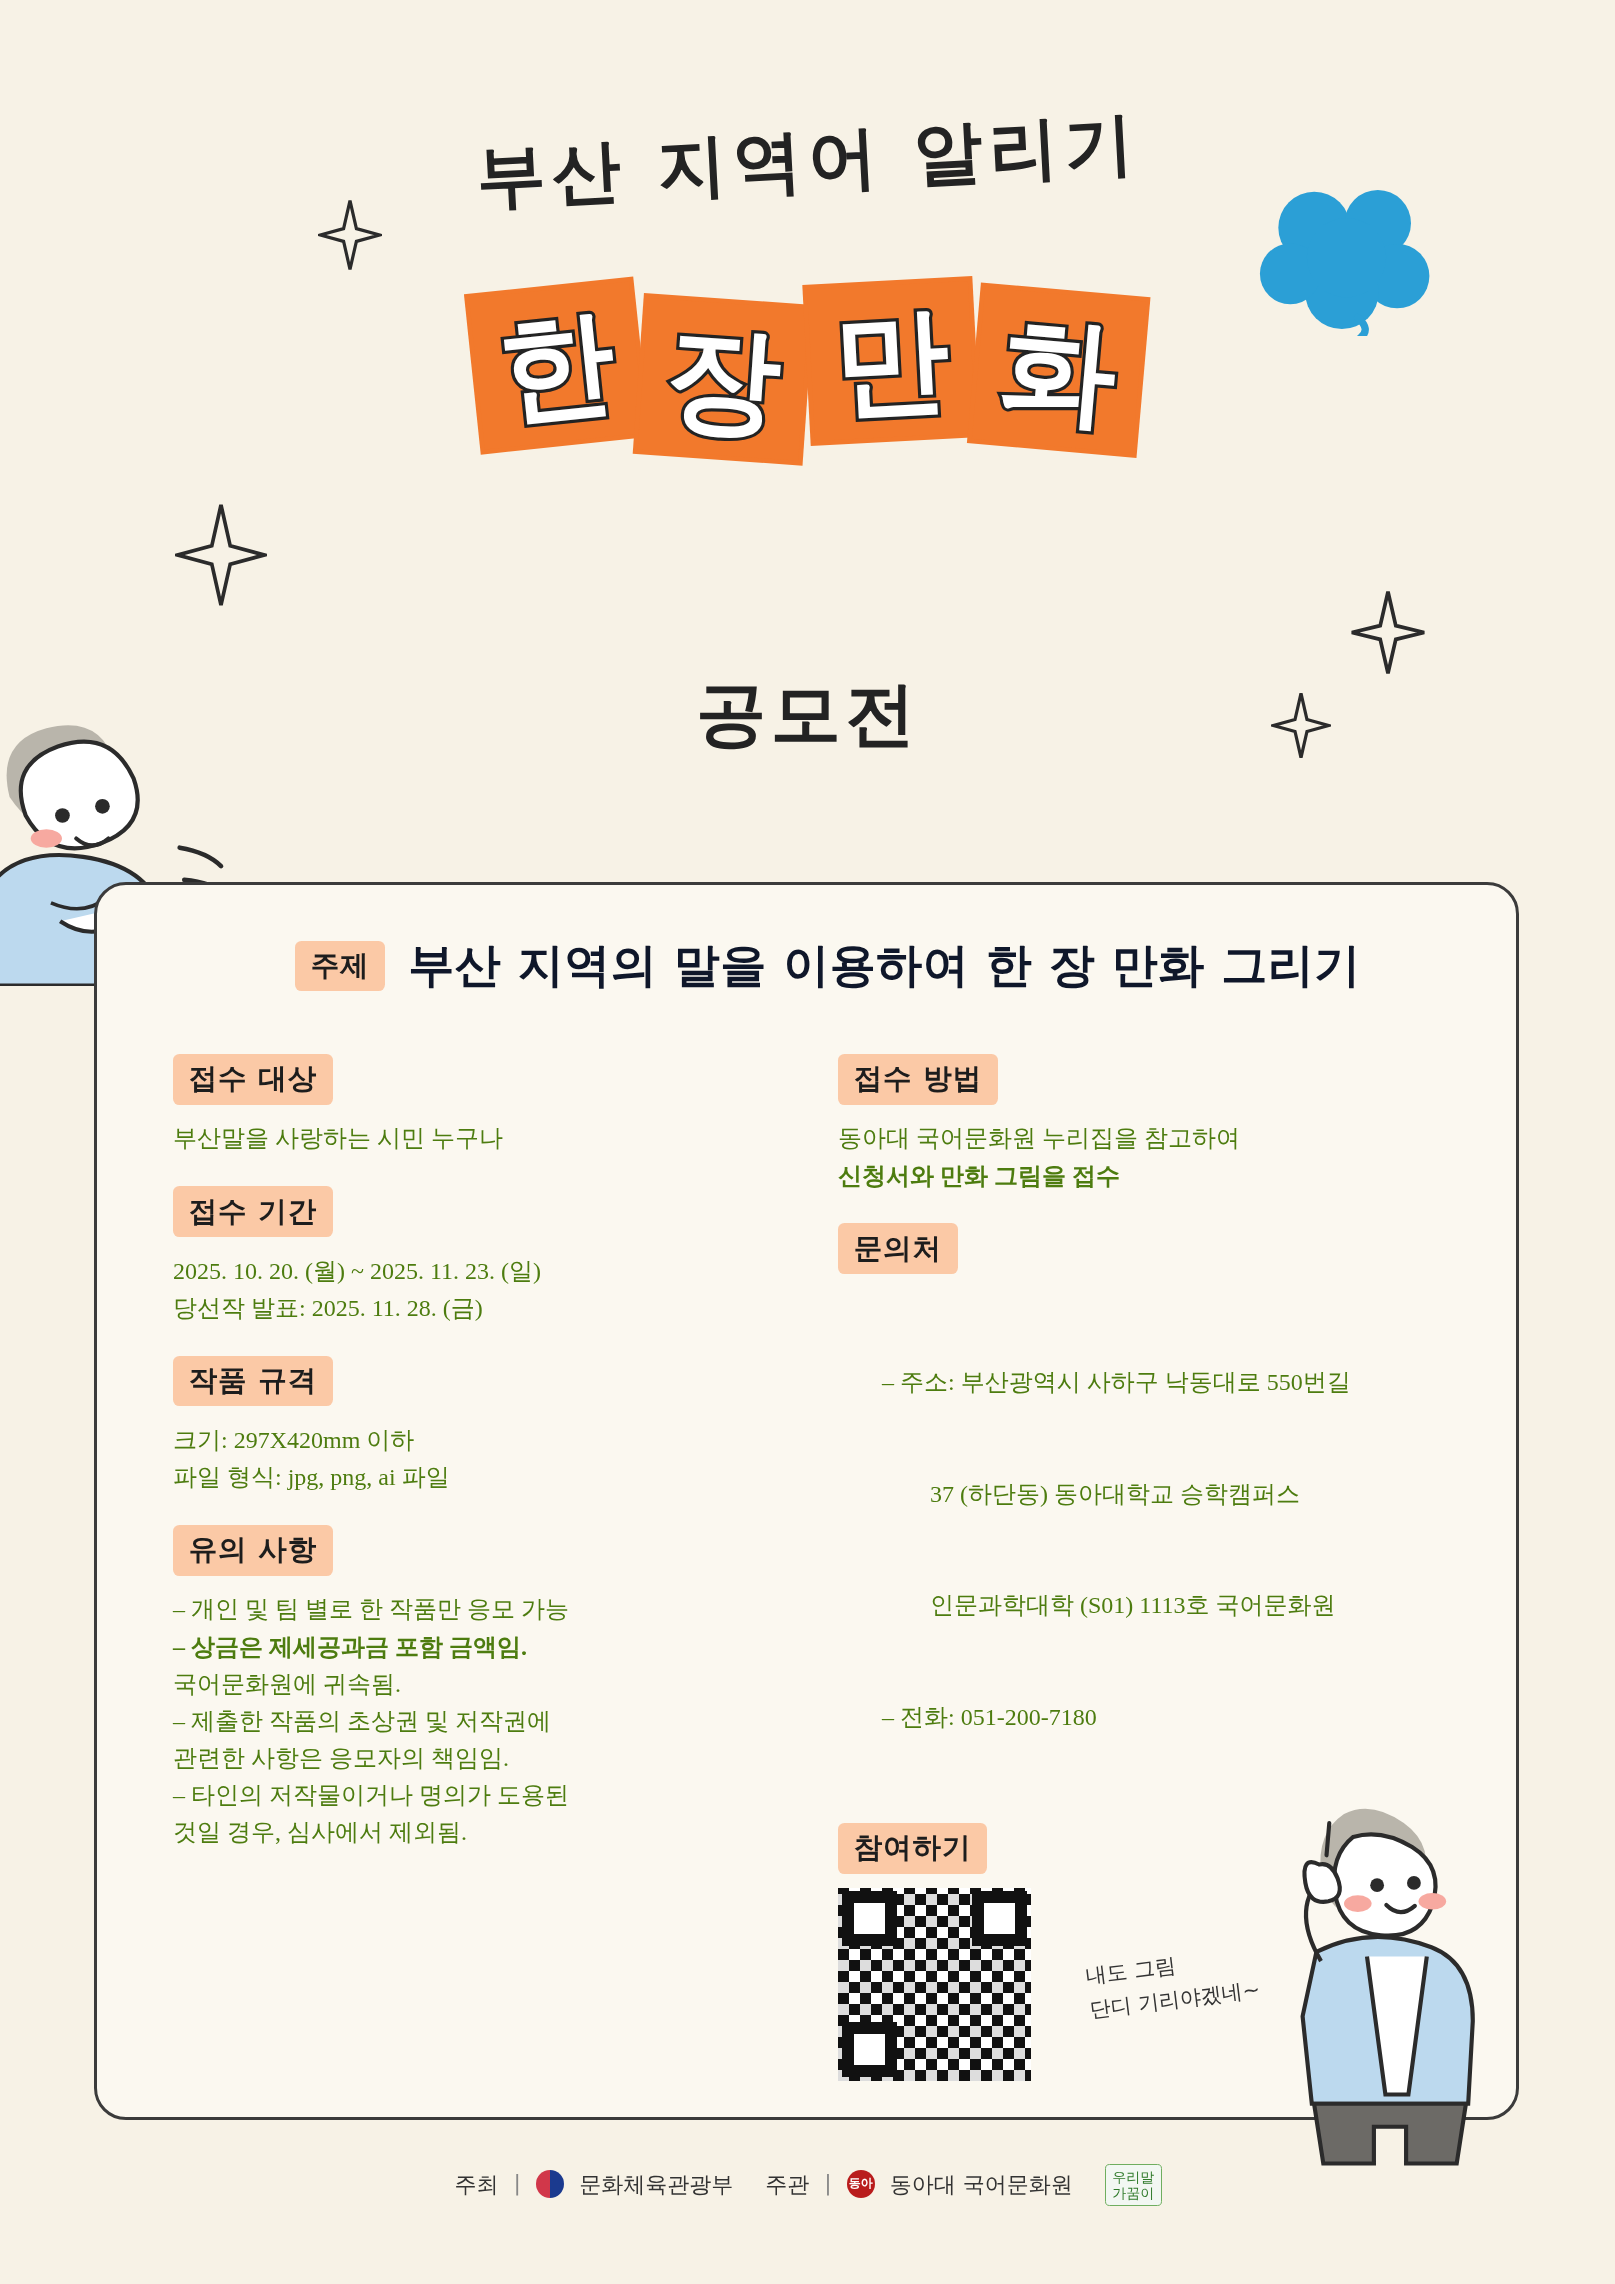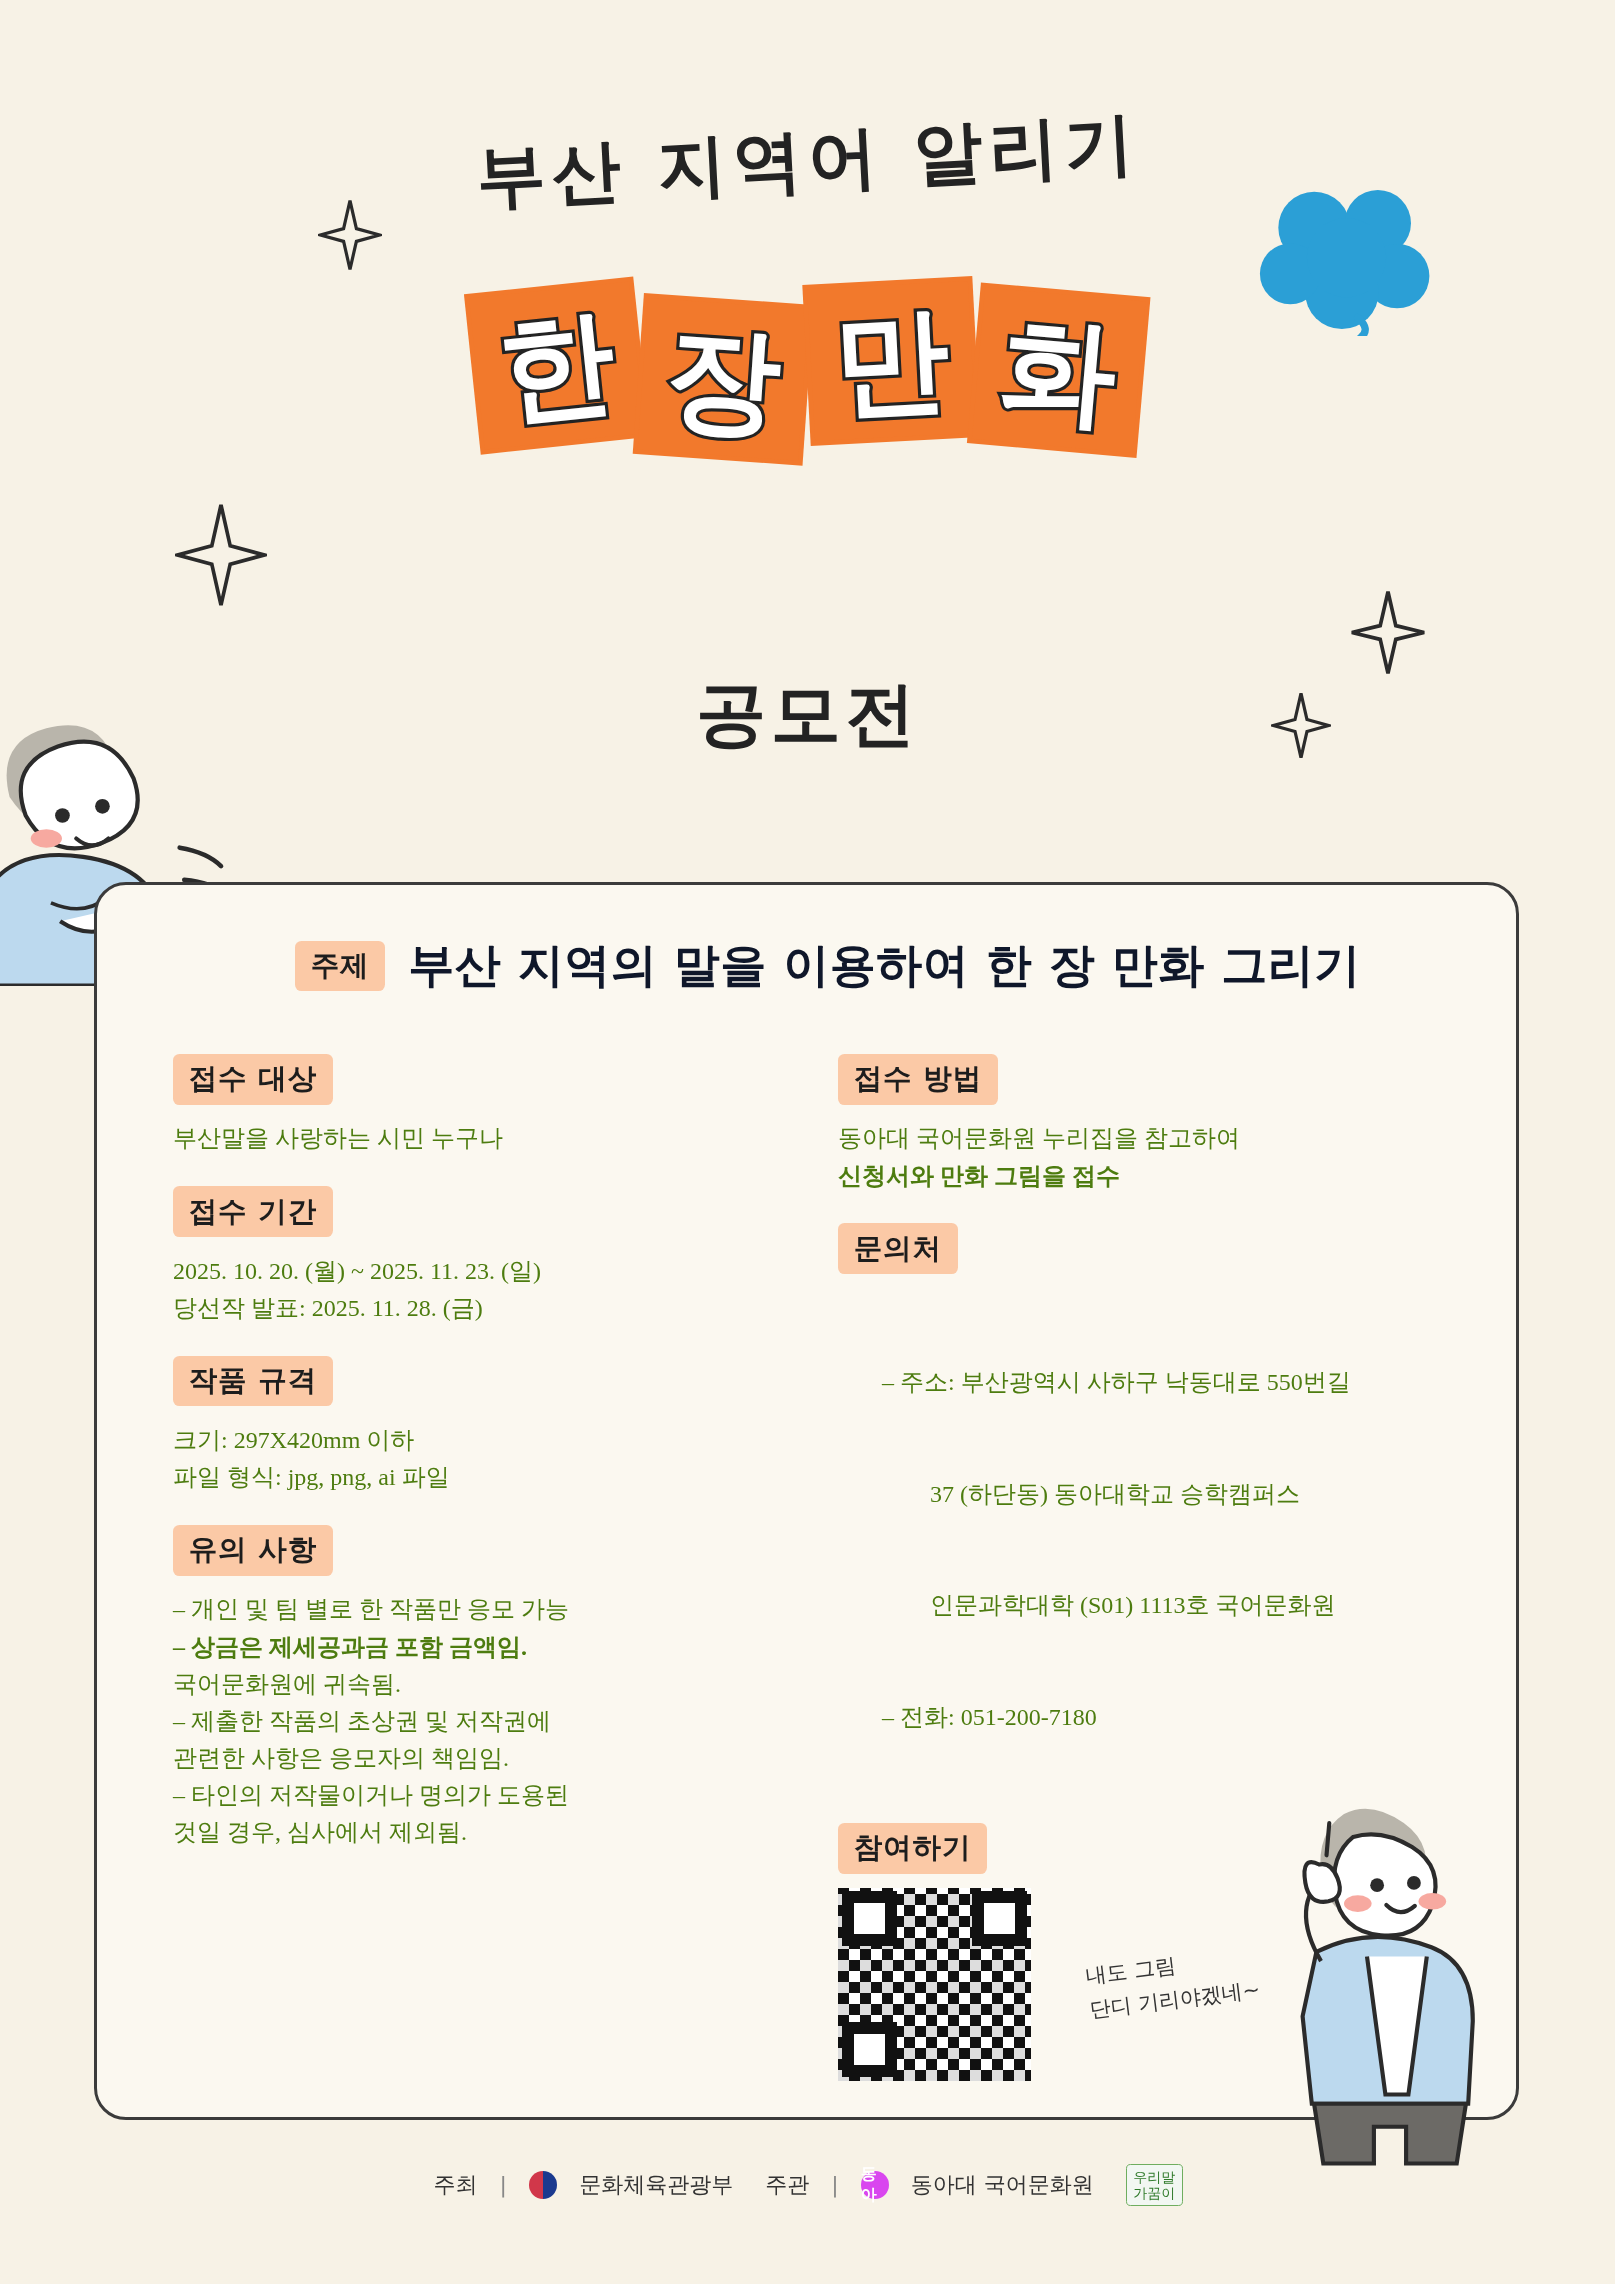--- a/index.html
+++ b/index.html
@@ -128,25 +128,25 @@
     font-family:"DejaVu Sans",sans-serif;
   }
 
   
   .footer{
     position:absolute;left:0;top:2164px;width:100%;
     display:flex;justify-content:center;align-items:center;gap:32px;
     font-size:22px;color:#333;
     font-family:"DejaVu Sans",sans-serif;
   }
-  .footer .grp{display:flex;align-items:center;gap:22px;}
+  .footer .grp{display:flex;gap:15px;}
   .footer .sep{color:#888;}
   .logo-circle{
     width:28px;height:28px;border-radius:50%;
-    background:#d946ef;color:#fff;font-size:16px;
+    background:#b91c1c;color:#fff;font-size:12px;
     display:flex;align-items:center;justify-content:center;font-weight:bold;
   }
   .taegeuk{
     width:28.5px;height:28.5px;border-radius:50%;
     background:linear-gradient(90deg,#d1374a 0 50%,#1b3a8f 50% 100%);
   }
   .urimal{
     background:#f2f7f2;border:1.4px solid #6fae5f;border-radius:4.6px;
     padding:3.7px 6.4px;font-size:14px;color:#2f7a2a;line-height:1.15;text-align:center;
   }

